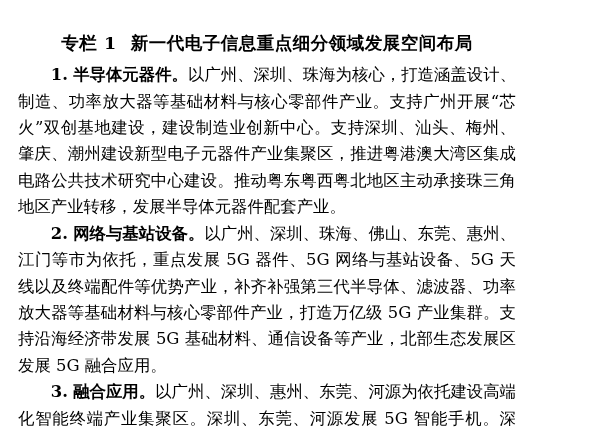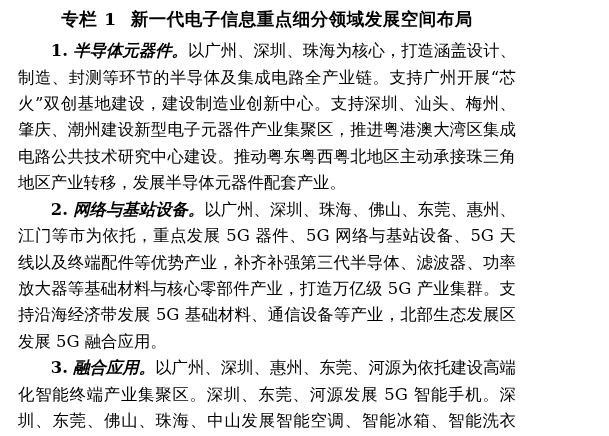--- a/index.html
+++ b/index.html
@@ -10,21 +10,21 @@
     width: 609px;
     height: 436px;
     background: #ffffff;
     font-family: "DejaVu Serif", "Liberation Serif", serif;
     overflow: hidden;
   }
   .page {
     width: 534px;
     height: 436px;
     box-sizing: border-box;
-    padding: 4px 18px 0 18px;
+    padding: 28px 18px 0 18px;
     position: relative;
   }
   .doc-title {
     text-align: center;
     font-size: 17.5px;
     font-weight: bold;
     letter-spacing: 0.5px;
     color: #000;
     margin: 2px 0 6px 0;
     line-height: 1.5;
@@ -41,39 +41,38 @@
     text-justify: inter-ideograph;
     text-indent: 2em;
     margin: 0 0 0 0;
     letter-spacing: 0px;
   }
   .para + .para {
     margin-top: 0px;
   }
   .lead {
     font-weight: bold;
-    font-style: italic;
   }
   .lead-num {
     font-weight: bold;
     font-family: "DejaVu Serif", "Liberation Serif", serif;
   }
 </style>
 </head>
 <body>
 
 <div class="page">
 
   <div class="doc-title">
     <span class="title-num">专栏 1</span><span>新一代电子信息重点细分领域发展空间布局</span>
   </div>
 
   <p class="para">
     <span class="lead-num">1.</span>
-    <span class="lead">半导体元器件。</span><span>以广州、深圳、珠海为核心，打造涵盖设计、制造、封测等环节的半导体及集成电路全产业链。支持广州开展“芯火”双创基地建设，建设制造业创新中心。支持深圳、汕头、梅州、肇庆、潮州建设新型电子元器件产业集聚区，推进粤港澳大湾区集成电路公共技术研究中心建设。推动粤东粤西粤北地区主动承接珠三角地区产业转移，发展半导体元器件配套产业。</span>
+    <span class="lead">半导体元器件。</span><span>以广州、深圳、珠海为核心，打造涵盖设计、制造、功率放大器等基础材料与核心零部件产业。支持广州开展“芯火”双创基地建设，建设制造业创新中心。支持深圳、汕头、梅州、肇庆、潮州建设新型电子元器件产业集聚区，推进粤港澳大湾区集成电路公共技术研究中心建设。推动粤东粤西粤北地区主动承接珠三角地区产业转移，发展半导体元器件配套产业。</span>
   </p>
 
   <p class="para">
     <span class="lead-num">2.</span>
     <span class="lead">网络与基站设备。</span><span>以广州、深圳、珠海、佛山、东莞、惠州、江门等市为依托，重点发展 5G 器件、5G 网络与基站设备、5G 天线以及终端配件等优势产业，补齐补强第三代半导体、滤波器、功率放大器等基础材料与核心零部件产业，打造万亿级 5G 产业集群。支持沿海经济带发展 5G 基础材料、通信设备等产业，北部生态发展区发展 5G 融合应用。</span>
   </p>
 
   <p class="para">
     <span class="lead-num">3.</span>
     <span class="lead">融合应用。</span><span>以广州、深圳、惠州、东莞、河源为依托建设高端化智能终端产业集聚区。深圳、东莞、河源发展 5G 智能手机。深圳、东莞、佛山、珠海、中山发展智能空调、智能冰箱、智能洗衣机、智能</span>

